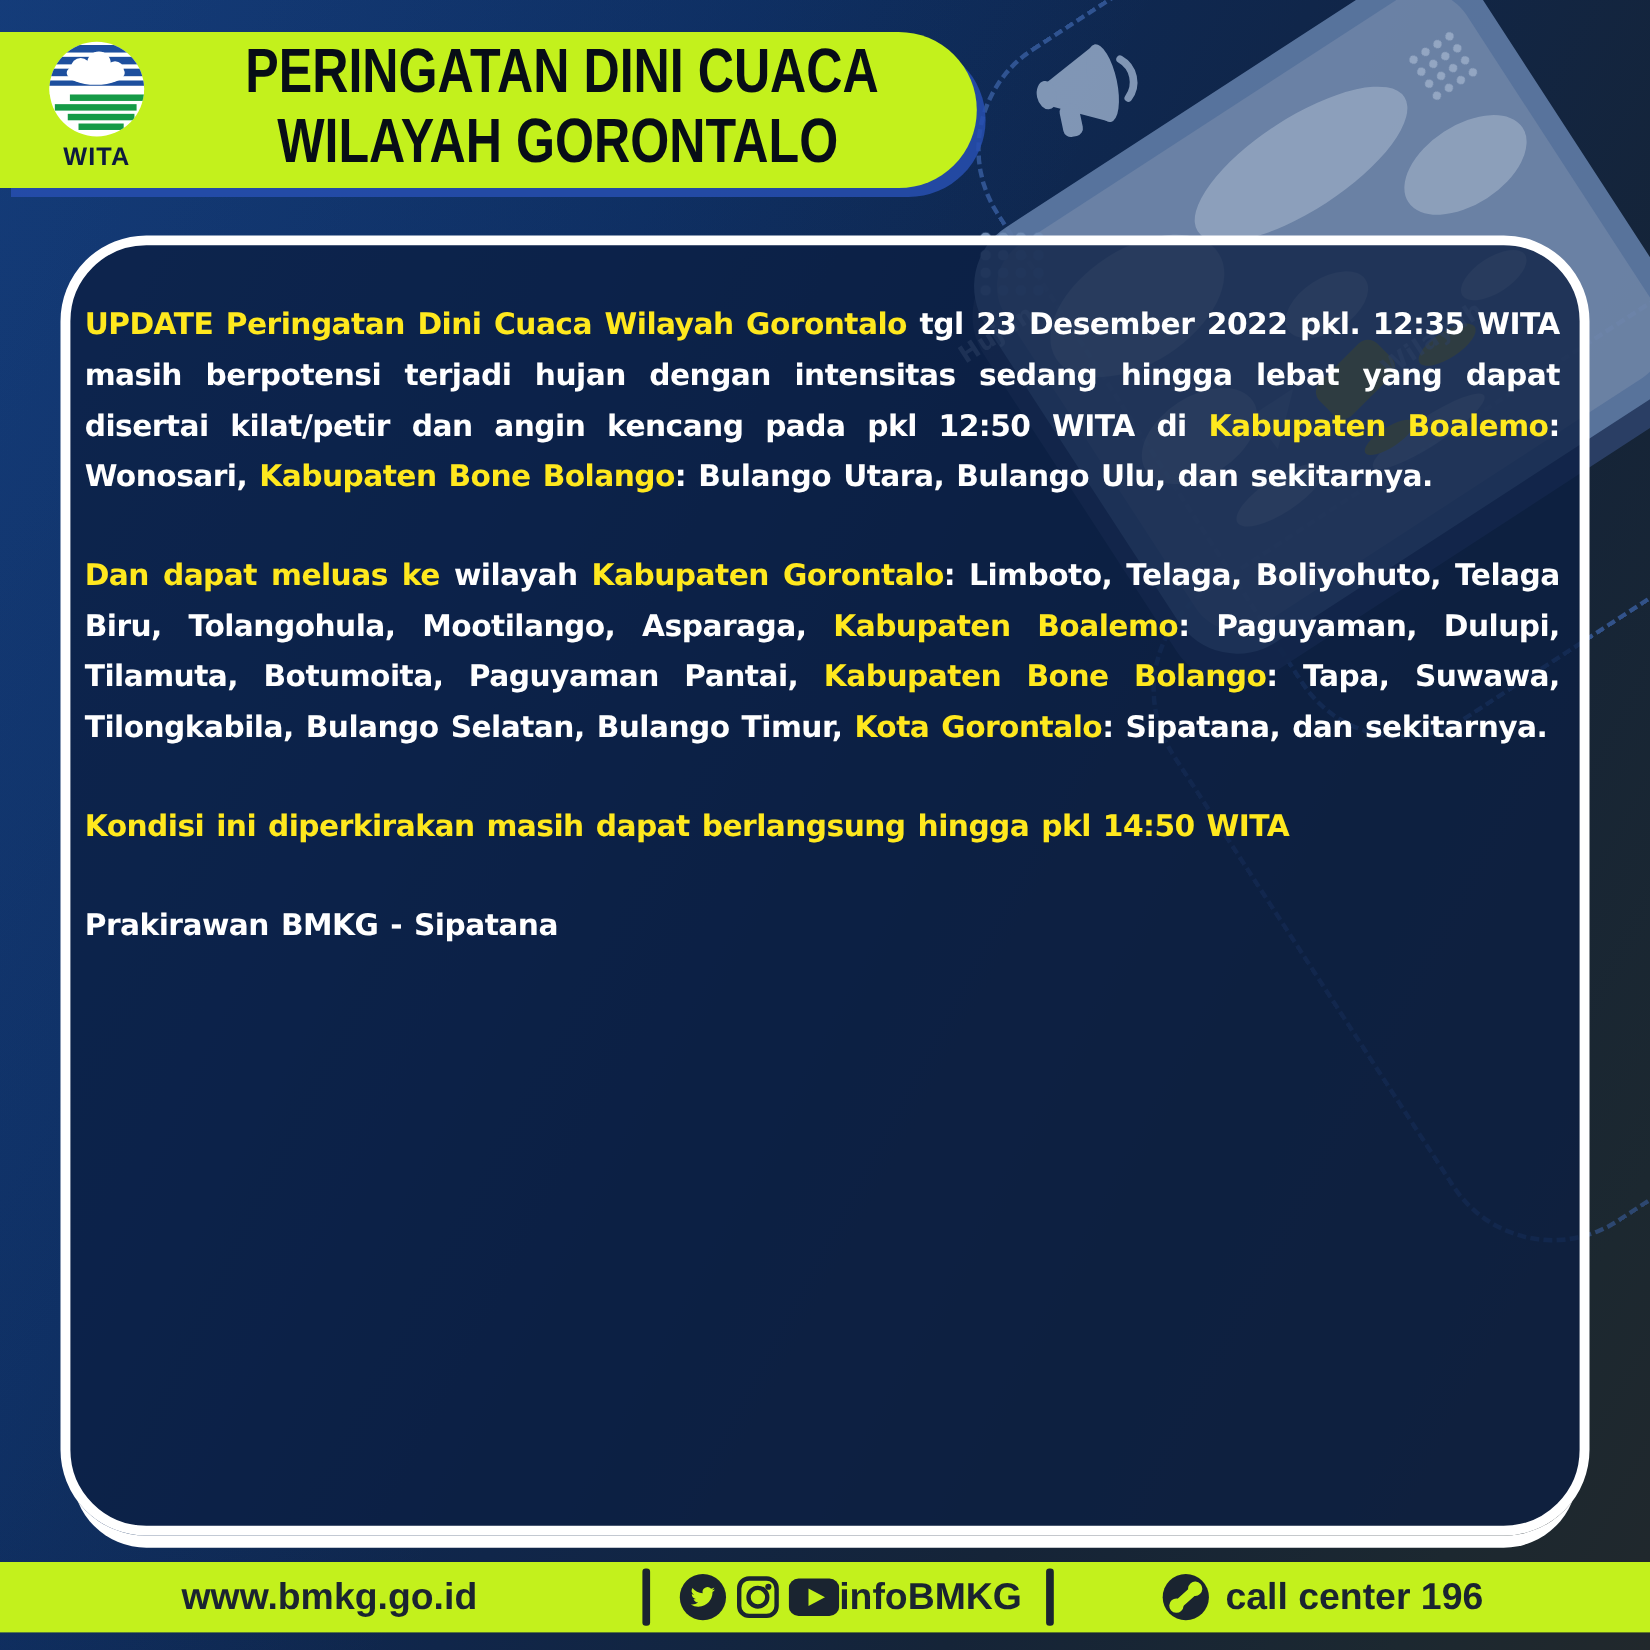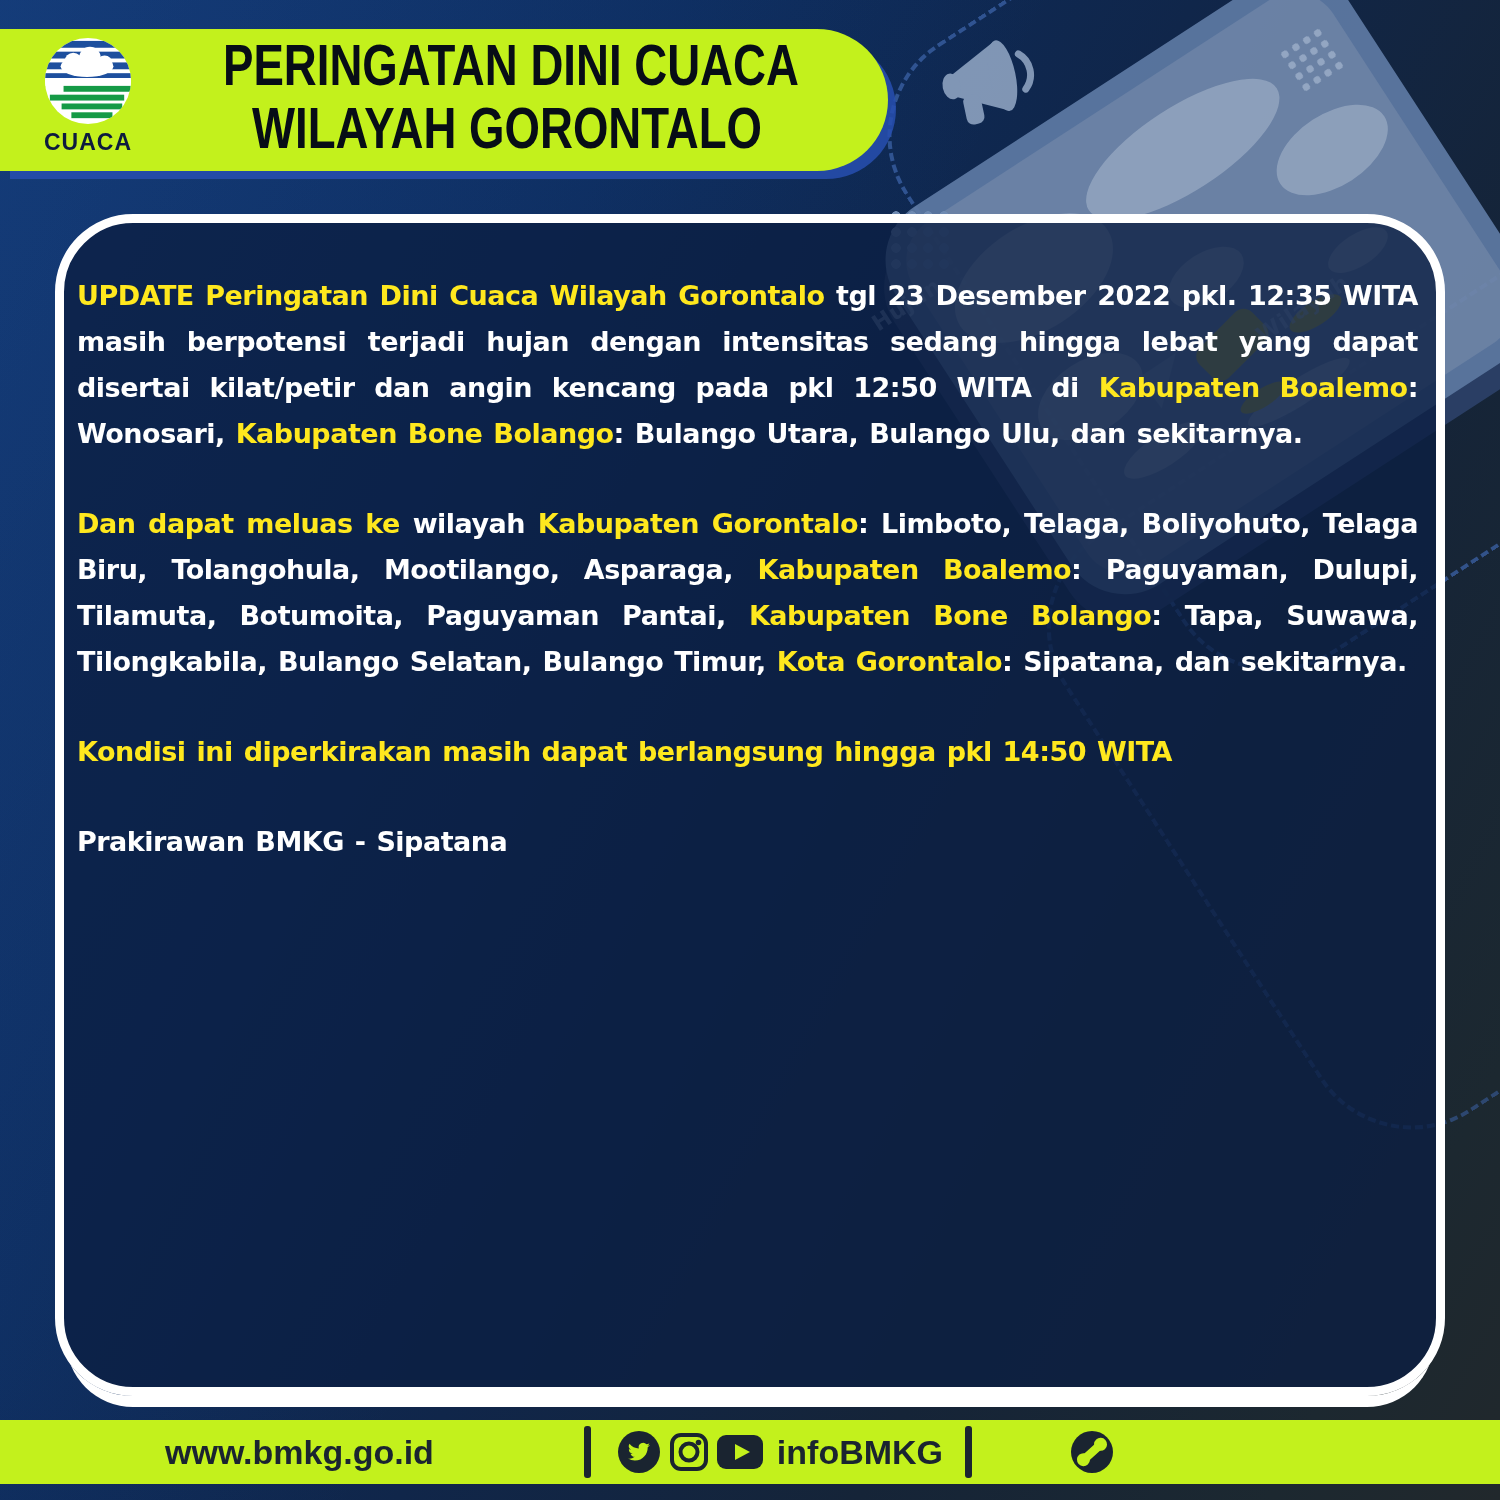--- a/index.html
+++ b/index.html
@@ -60,21 +60,21 @@
     background:var(--lime,#c3f11c);display:flex;align-items:center;
     font:bold 34px/64px "Liberation Sans",sans-serif;color:#1a2430;
   }
   .f-div{width:7px;height:52px;border-radius:3px;background:#1a2430;flex:0 0 auto;}
   .f-web{margin-left:165px;}
   .d1{margin-left:150px;}
   .f-icon{display:flex;align-items:center;flex:0 0 auto;}
   .i-tw{margin-left:26px;}
   .i-ig{margin-left:8px;}
   .i-yt{margin-left:8px;}
-  .f-handle{margin-left:14px;}
+  .f-handle{}
   .d2{margin-left:22px;}
   .i-ph{margin-left:98px;}
   .f-call{margin-left:14px;}
 </style>
 </head>
 <body>
 
 <div class="canvas" style="--lime: #c3f11c; --yellow: #ffe81e;">
 
   <div class="bg-art">
@@ -149,21 +149,21 @@
             <rect x="0" y="42" width="90" height="8"></rect>
           </g>
           <g fill="#159a46">
             <rect x="20" y="50" width="70" height="6"></rect>
             <rect x="6" y="59" width="76" height="6"></rect>
             <rect x="18" y="68" width="62" height="6"></rect>
             <rect x="28" y="77" width="42" height="6"></rect>
           </g>
         </g>
       </svg>
-      <span class="logo-label">CUACA</span>
+      <span class="logo-label">WITA</span>
     </div>
     <div class="title">
       <div class="title-line">PERINGATAN DINI CUACA</div>
       <div class="title-line">WILAYAH GORONTALO</div>
     </div>
   </header>
 
   <main class="panel">
     <p><span class="sy">UPDATE Peringatan Dini Cuaca Wilayah Gorontalo</span><span class="sw"> tgl 23 Desember 2022 pkl. 12:35 WITA masih berpotensi terjadi hujan dengan intensitas sedang hingga lebat yang dapat disertai kilat/petir dan angin kencang pada pkl 12:50 WITA di </span><span class="sy">Kabupaten Boalemo</span><span class="sw">: Wonosari, </span><span class="sy">Kabupaten Bone Bolango</span><span class="sw">: Bulango Utara, Bulango Ulu, dan sekitarnya.</span></p>
     <p><span class="sy">Dan dapat meluas ke </span><span class="sw">wilayah </span><span class="sy">Kabupaten Gorontalo</span><span class="sw">: Limboto, Telaga, Boliyohuto, Telaga Biru, Tolangohula, Mootilango, Asparaga, </span><span class="sy">Kabupaten Boalemo</span><span class="sw">: Paguyaman, Dulupi, Tilamuta, Botumoita, Paguyaman Pantai, </span><span class="sy">Kabupaten Bone Bolango</span><span class="sw">: Tapa, Suwawa, Tilongkabila, Bulango Selatan, Bulango Timur, </span><span class="sy">Kota Gorontalo</span><span class="sw">: Sipatana, dan sekitarnya.</span></p>
@@ -204,15 +204,16 @@
       <svg width="44" height="44" viewBox="0 0 44 44">
         <circle cx="22" cy="22" r="21" fill="#1a2430"></circle>
         <g fill="#c3f11c" transform="rotate(-42 22 22)">
           <rect x="7" y="18" width="30" height="8.5" rx="4.2"></rect>
           <circle cx="10.5" cy="22" r="6.5"></circle>
           <circle cx="33.5" cy="22" r="6.5"></circle>
         </g>
       </svg>
     </span>
 
+    <span class="f-call">call center 196</span>
   </footer>
 
 </div>
 
 </body></html>

